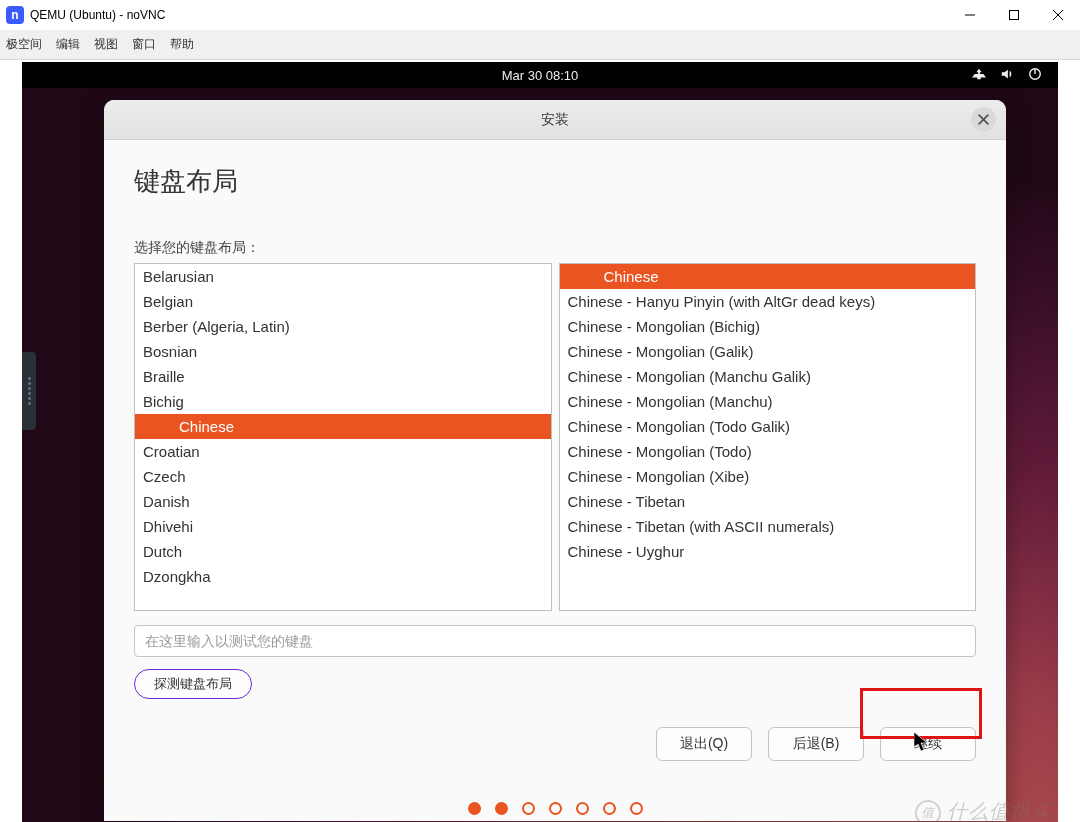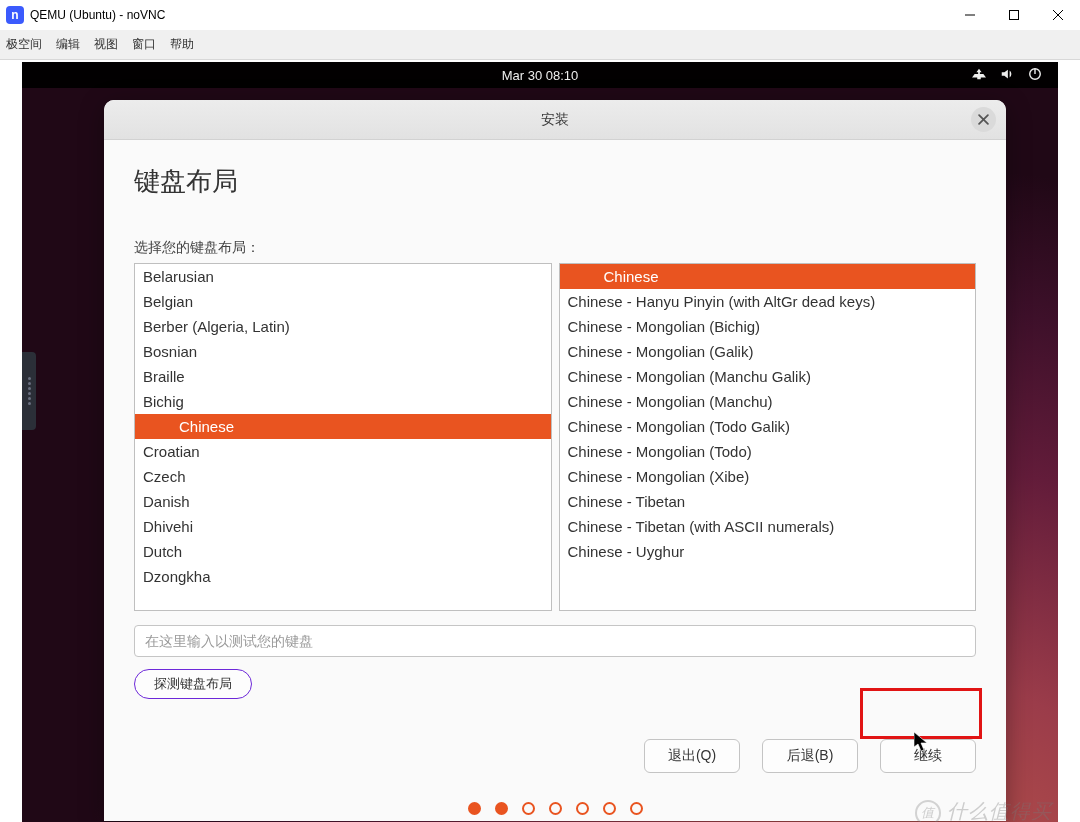--- a/index.html
+++ b/index.html
@@ -168,24 +168,24 @@
     width:118px;
     height:30px;
     border:1px solid #6d28d9;
     border-radius:15px;
     background:#fdfdfd;
     font-size:13px;
     color:#333;
   }
 
   .nav-row {
-    margin-top:40px;
+    margin-top:28px;
     display:flex;
     justify-content:flex-end;
-    gap:22px;
+    gap:16px;
   }
   .nav-btn {
     height:34px;
     min-width:96px;
     padding:0 18px;
     border:1px solid #c4c4c4;
     border-radius:6px;
     background:#fdfdfd;
     font-size:14px;
     color:#333;

